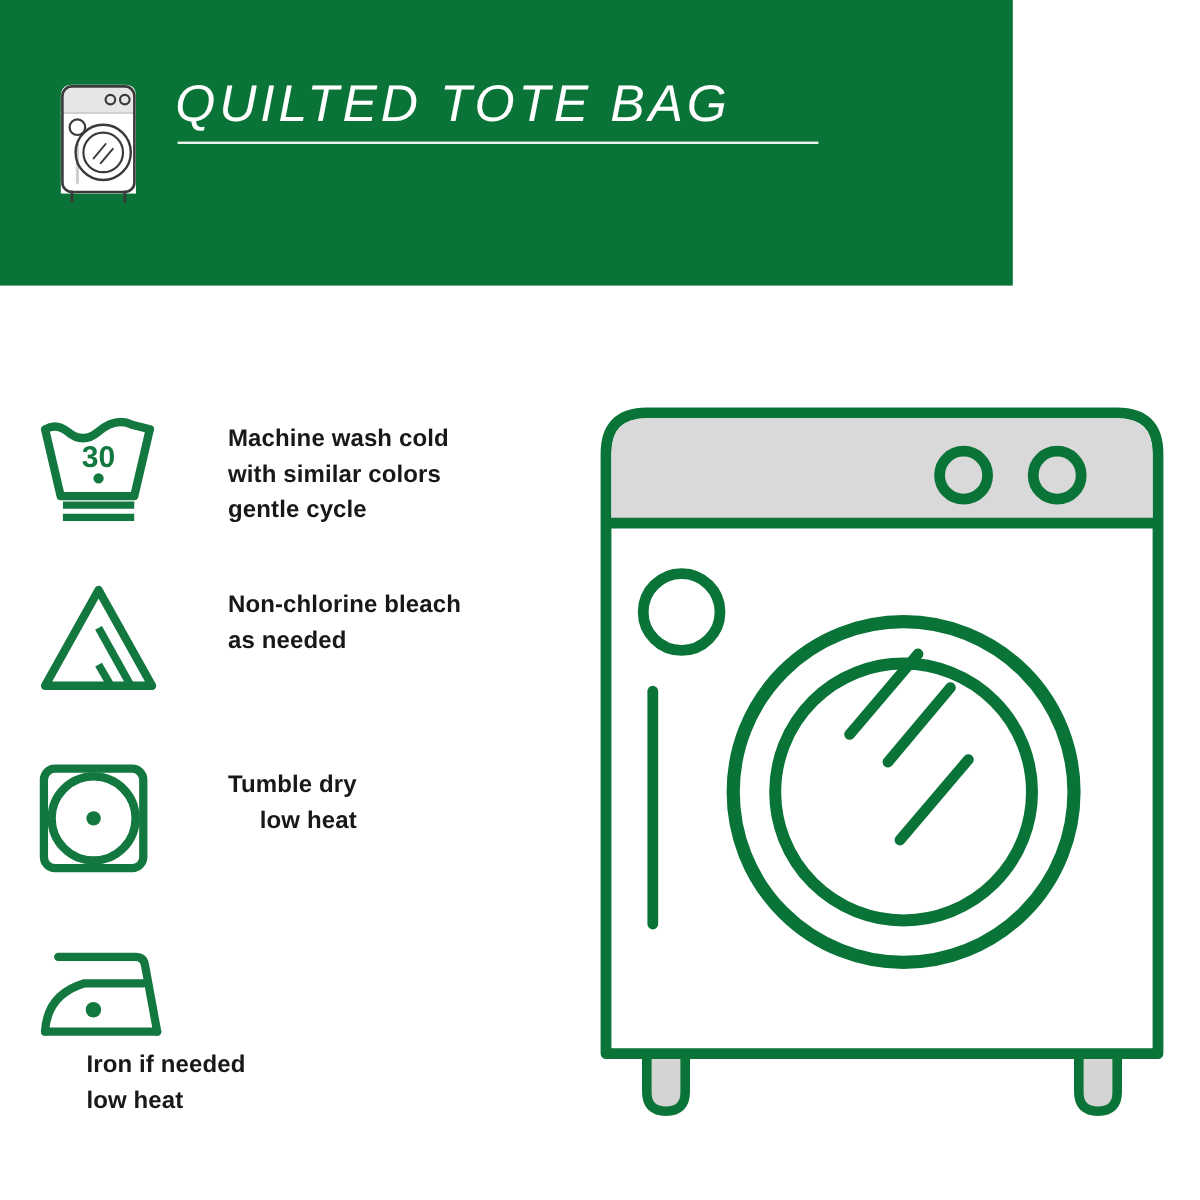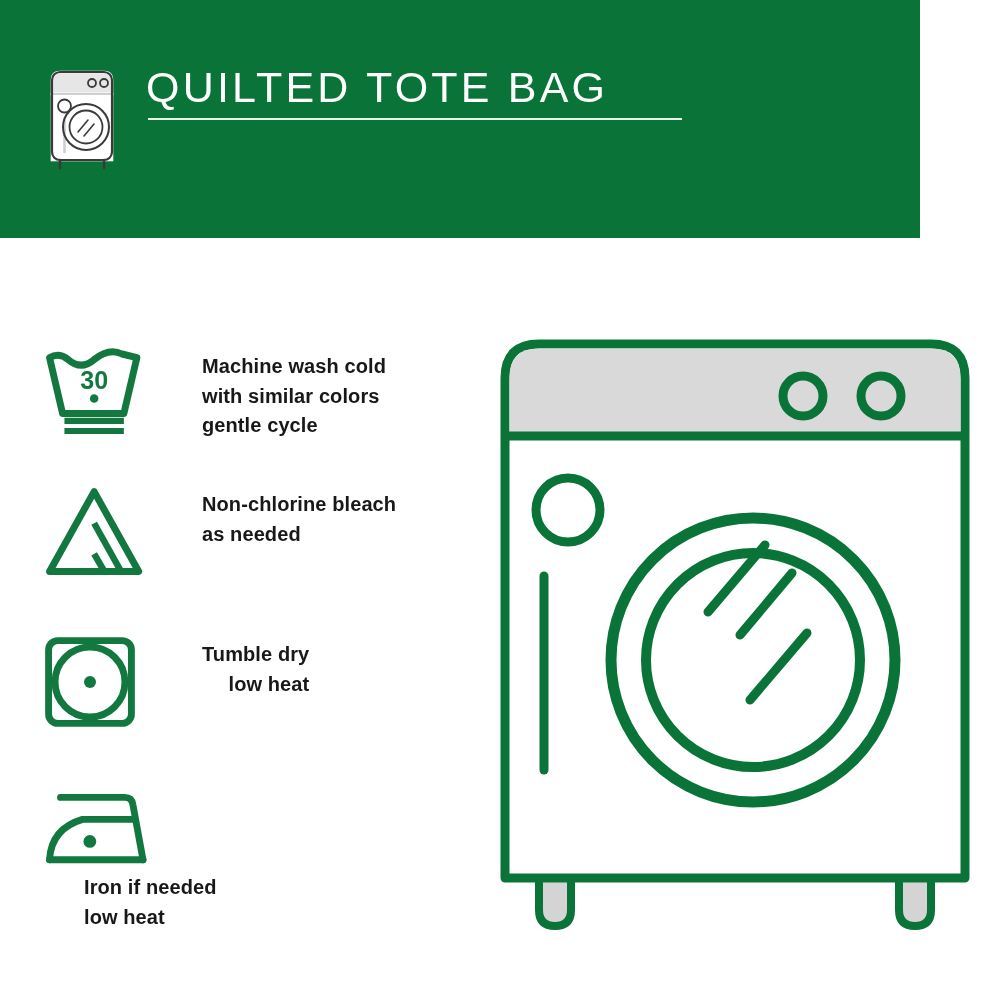--- a/index.html
+++ b/index.html
@@ -13,24 +13,25 @@
     font-family: "Liberation Sans", sans-serif;
     overflow: hidden;
     position: relative;
   }
 
   
   .header {
     position: absolute;
     left: 0;
     top: 0;
-    width: 920px;
+    width: 844px;
     height: 238px;
     background: #0a7438;
     box-sizing: border-box;
+    font-style: italic;
   }
   .header-inner {
     position: absolute;
     left: 44px;
     top: 62px;
     display: flex;
     align-items: flex-start;
   }
   .logo-mark {
     width: 72px;
@@ -71,21 +72,21 @@
   
   .care-list {
     position: absolute;
     left: 0;
     top: 238px;
     width: 470px;
     height: 762px;
   }
   .care-row {
     position: absolute;
-    left: 44px;
+    left: 32px;
     display: flex;
     align-items: flex-start;
   }
   .care-row .sym {
     width: 118px;
     flex: none;
     display: flex;
     justify-content: flex-start;
     align-items: flex-start;
   }

